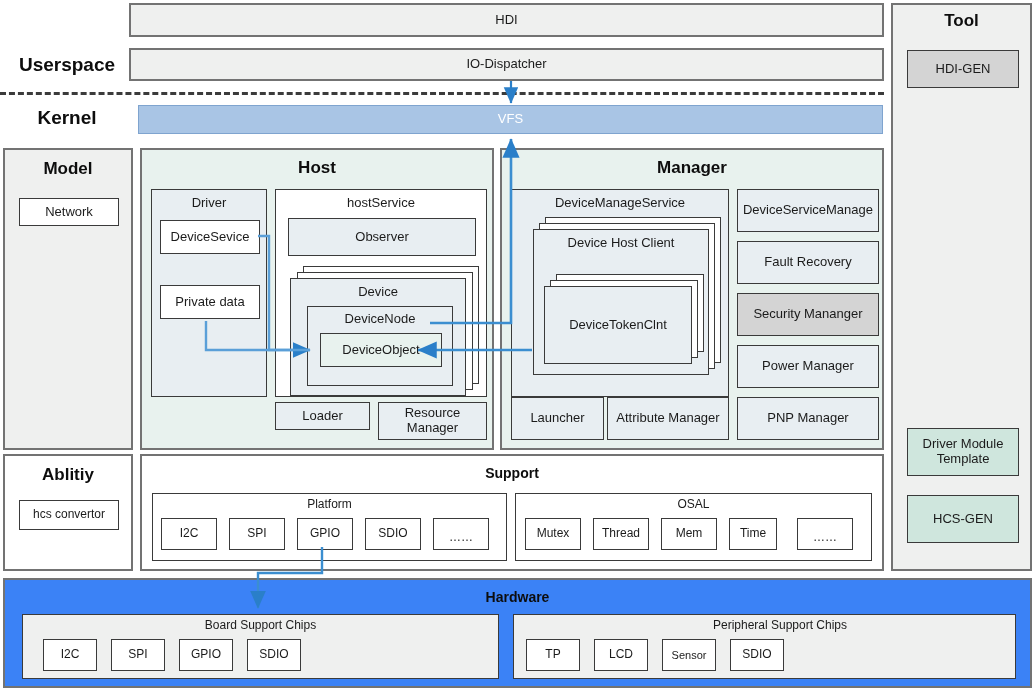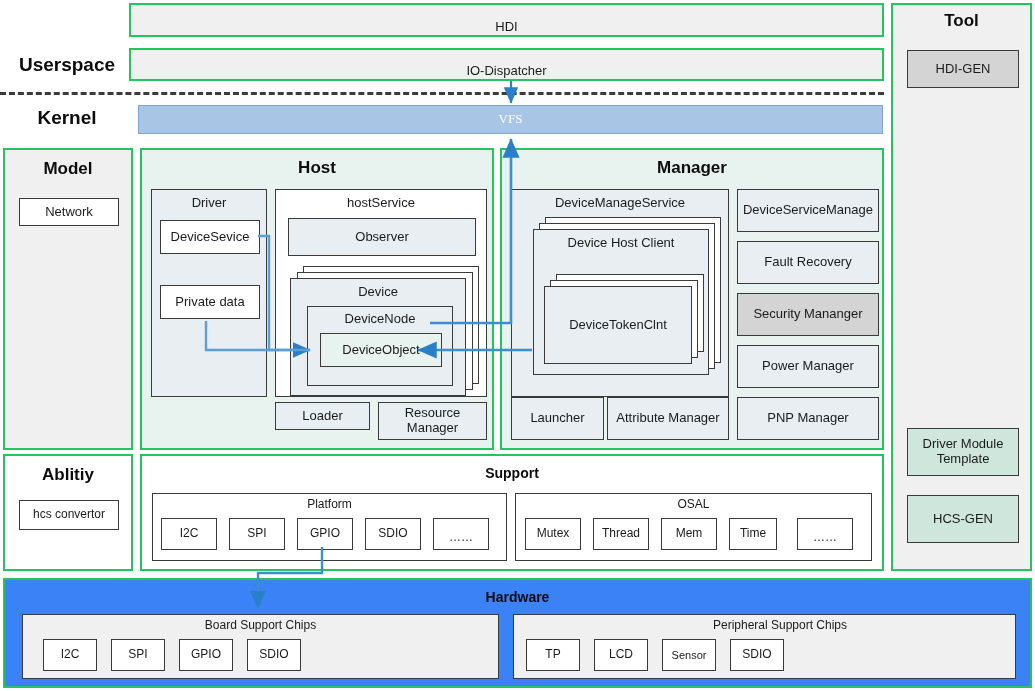--- a/index.html
+++ b/index.html
@@ -17,21 +17,21 @@
     border: 1px solid #3a3a3a;
     background: #ffffff;
     display: flex;
     align-items: center;
     justify-content: center;
     text-align: center;
     font-size: 13px;
     color: #1b1b1b;
     line-height: 1.15;
   }
-  .bx.thick { border: 2px solid #22c55e; align-items: flex-end; }
+  .bx.thick { border: 2px solid #737373; }
   .panel-title {
     position: absolute;
     left: 0; right: 0;
     text-align: center;
     font-weight: bold;
     font-size: 17px;
     color: #0d0d0d;
   }
   .sub-title {
     position: absolute;
@@ -79,21 +79,21 @@
   <div class="bx thick fill-grey" style="left:129px; top:3px; width:755px; height:34px;">
     <span>HDI</span>
   </div>
 
   <div class="bx thick fill-grey" style="left:129px; top:48px; width:755px; height:33px;">
     <span>IO-Dispatcher</span>
   </div>
 
   <div class="dashed-sep" style="left:0px; top:92px; width:884px;"></div>
 
-  <div class="bx fill-vfs" style="left:138px; top:105px; width:745px; height:29px; border-color:#7fa4cf;font-family:Liberation Serif, serif;">
+  <div class="bx fill-vfs" style="left:138px; top:105px; width:745px; height:29px; border-color:#7fa4cf;">
     <span class="vfs-text">VFS</span>
   </div>
 
   <div class="bx thick fill-grey" style="left:3px; top:148px; width:130px; height:302px; display:block;">
     <div class="panel-title" style="top:9px;">Model</div>
     <div class="bx fill-white" style="left:14px; top:48px; width:100px; height:28px;">
       <span>Network</span>
     </div>
   </div>
 

